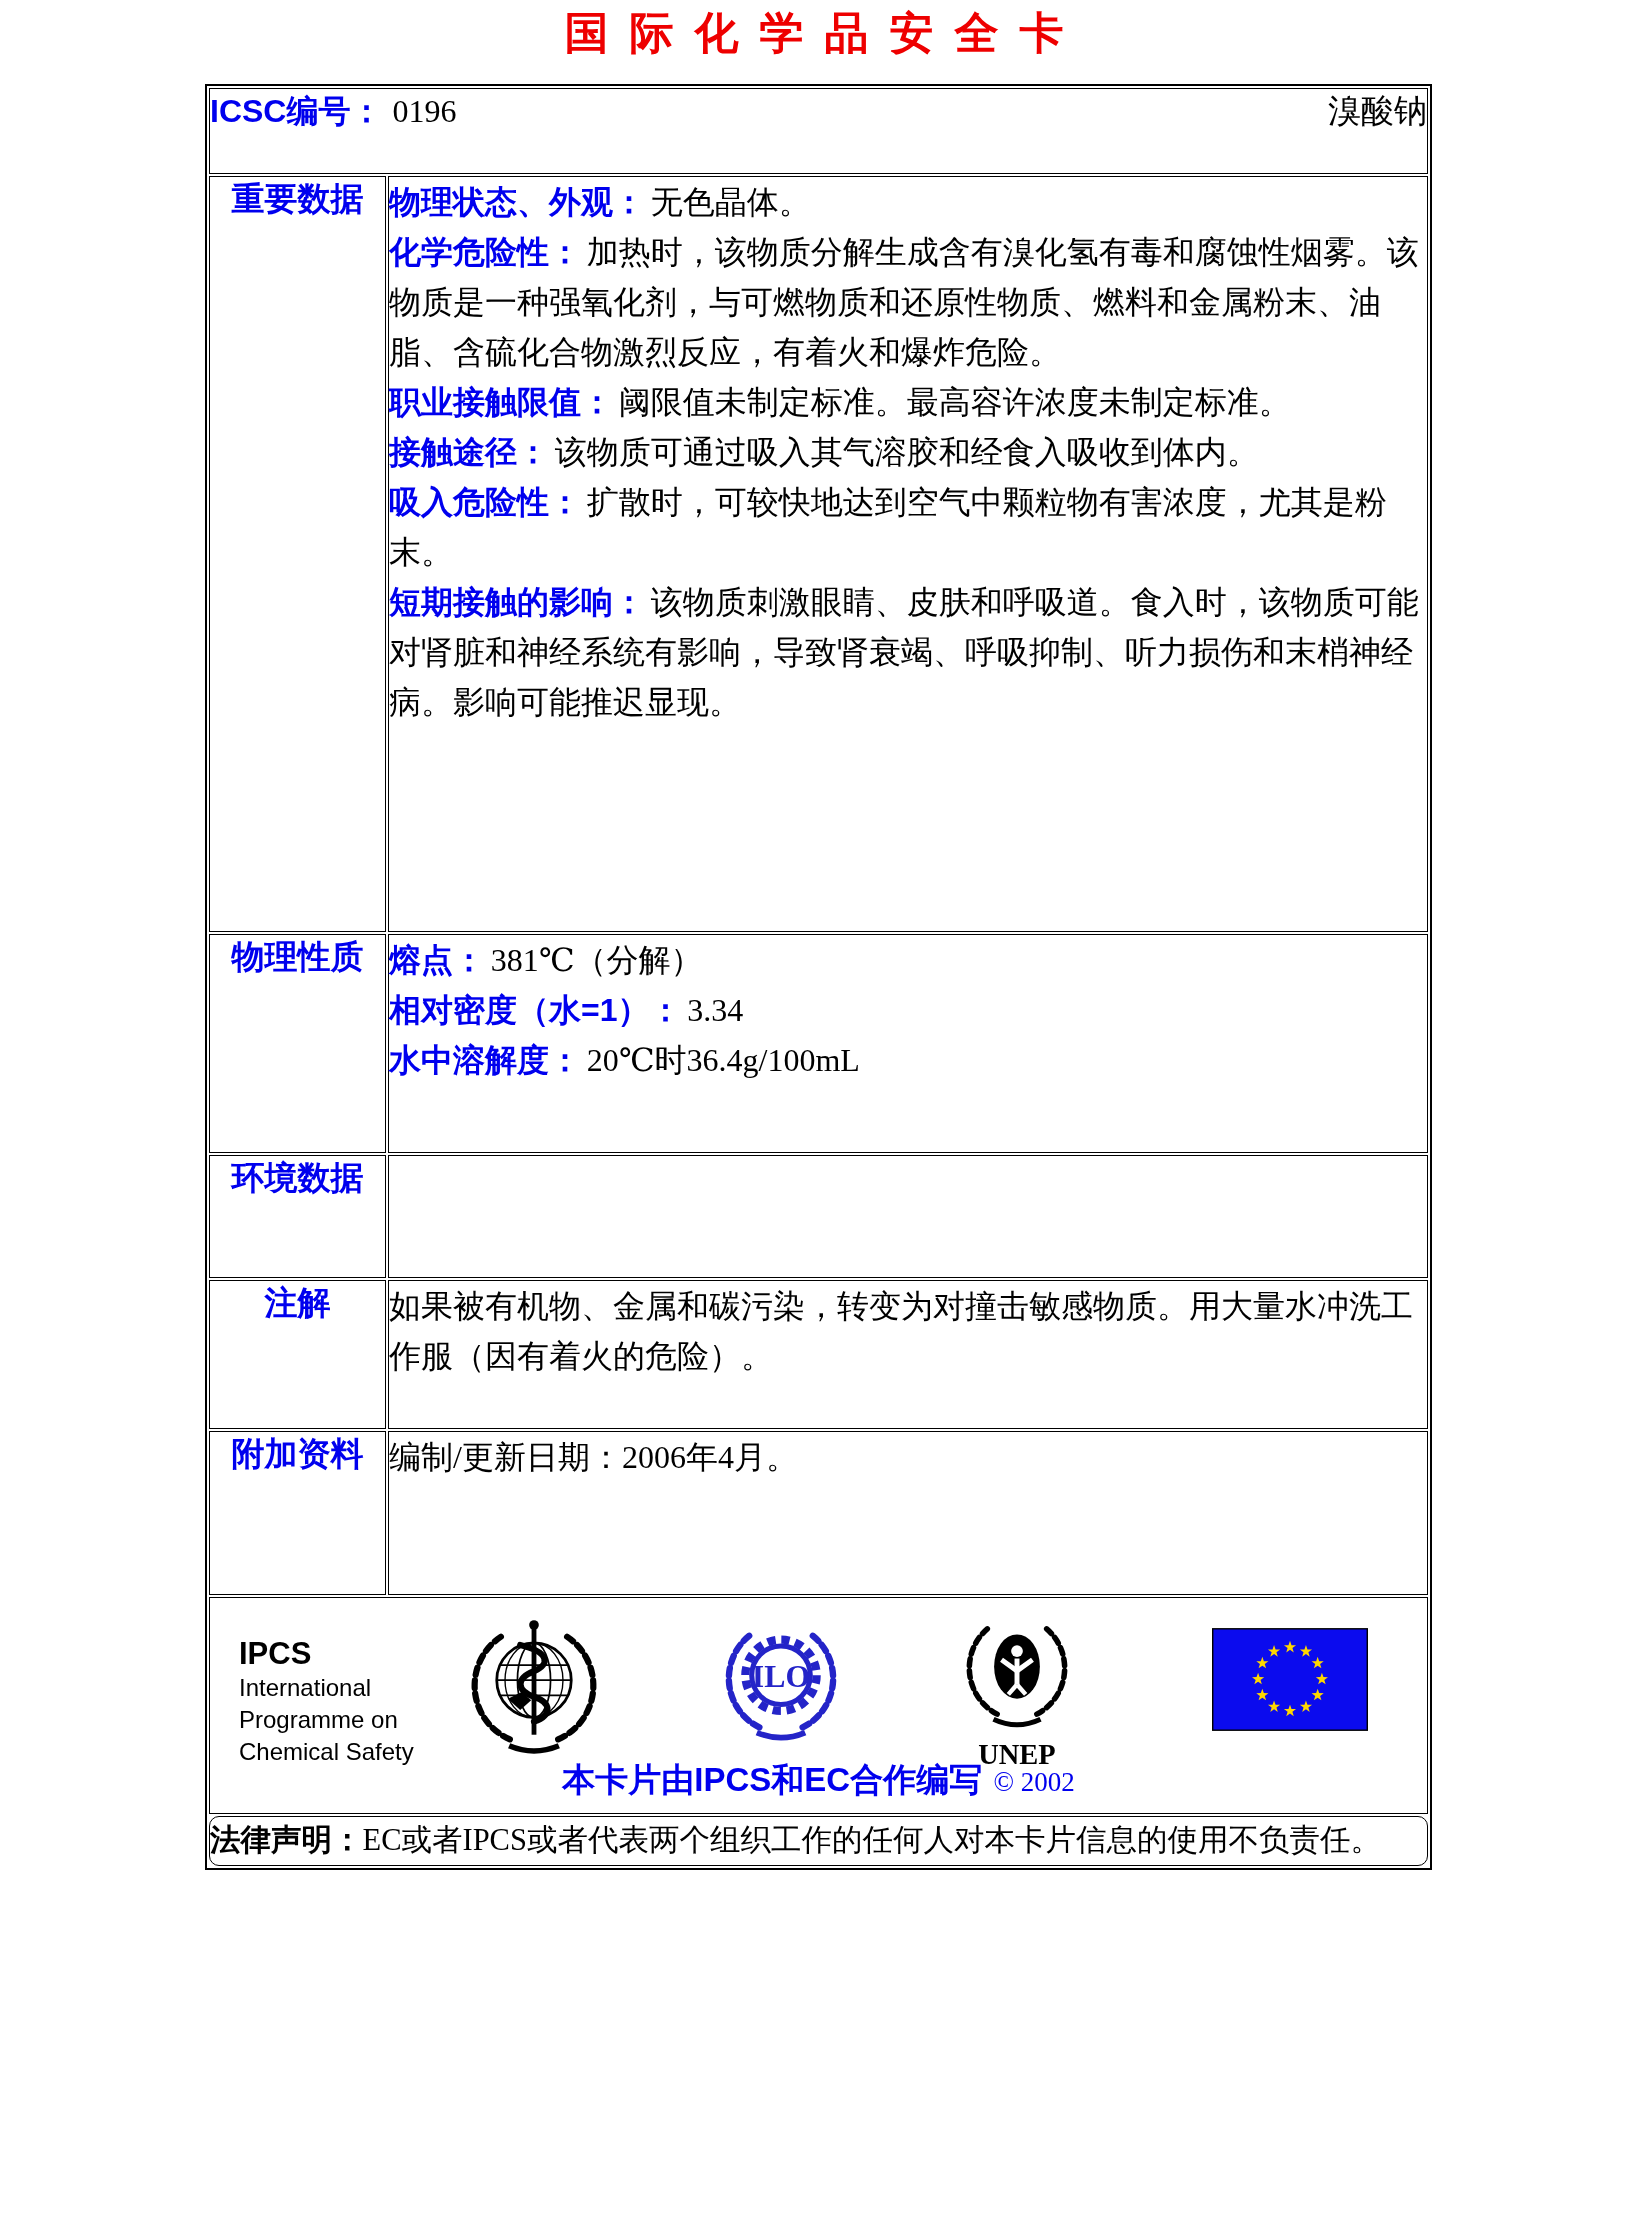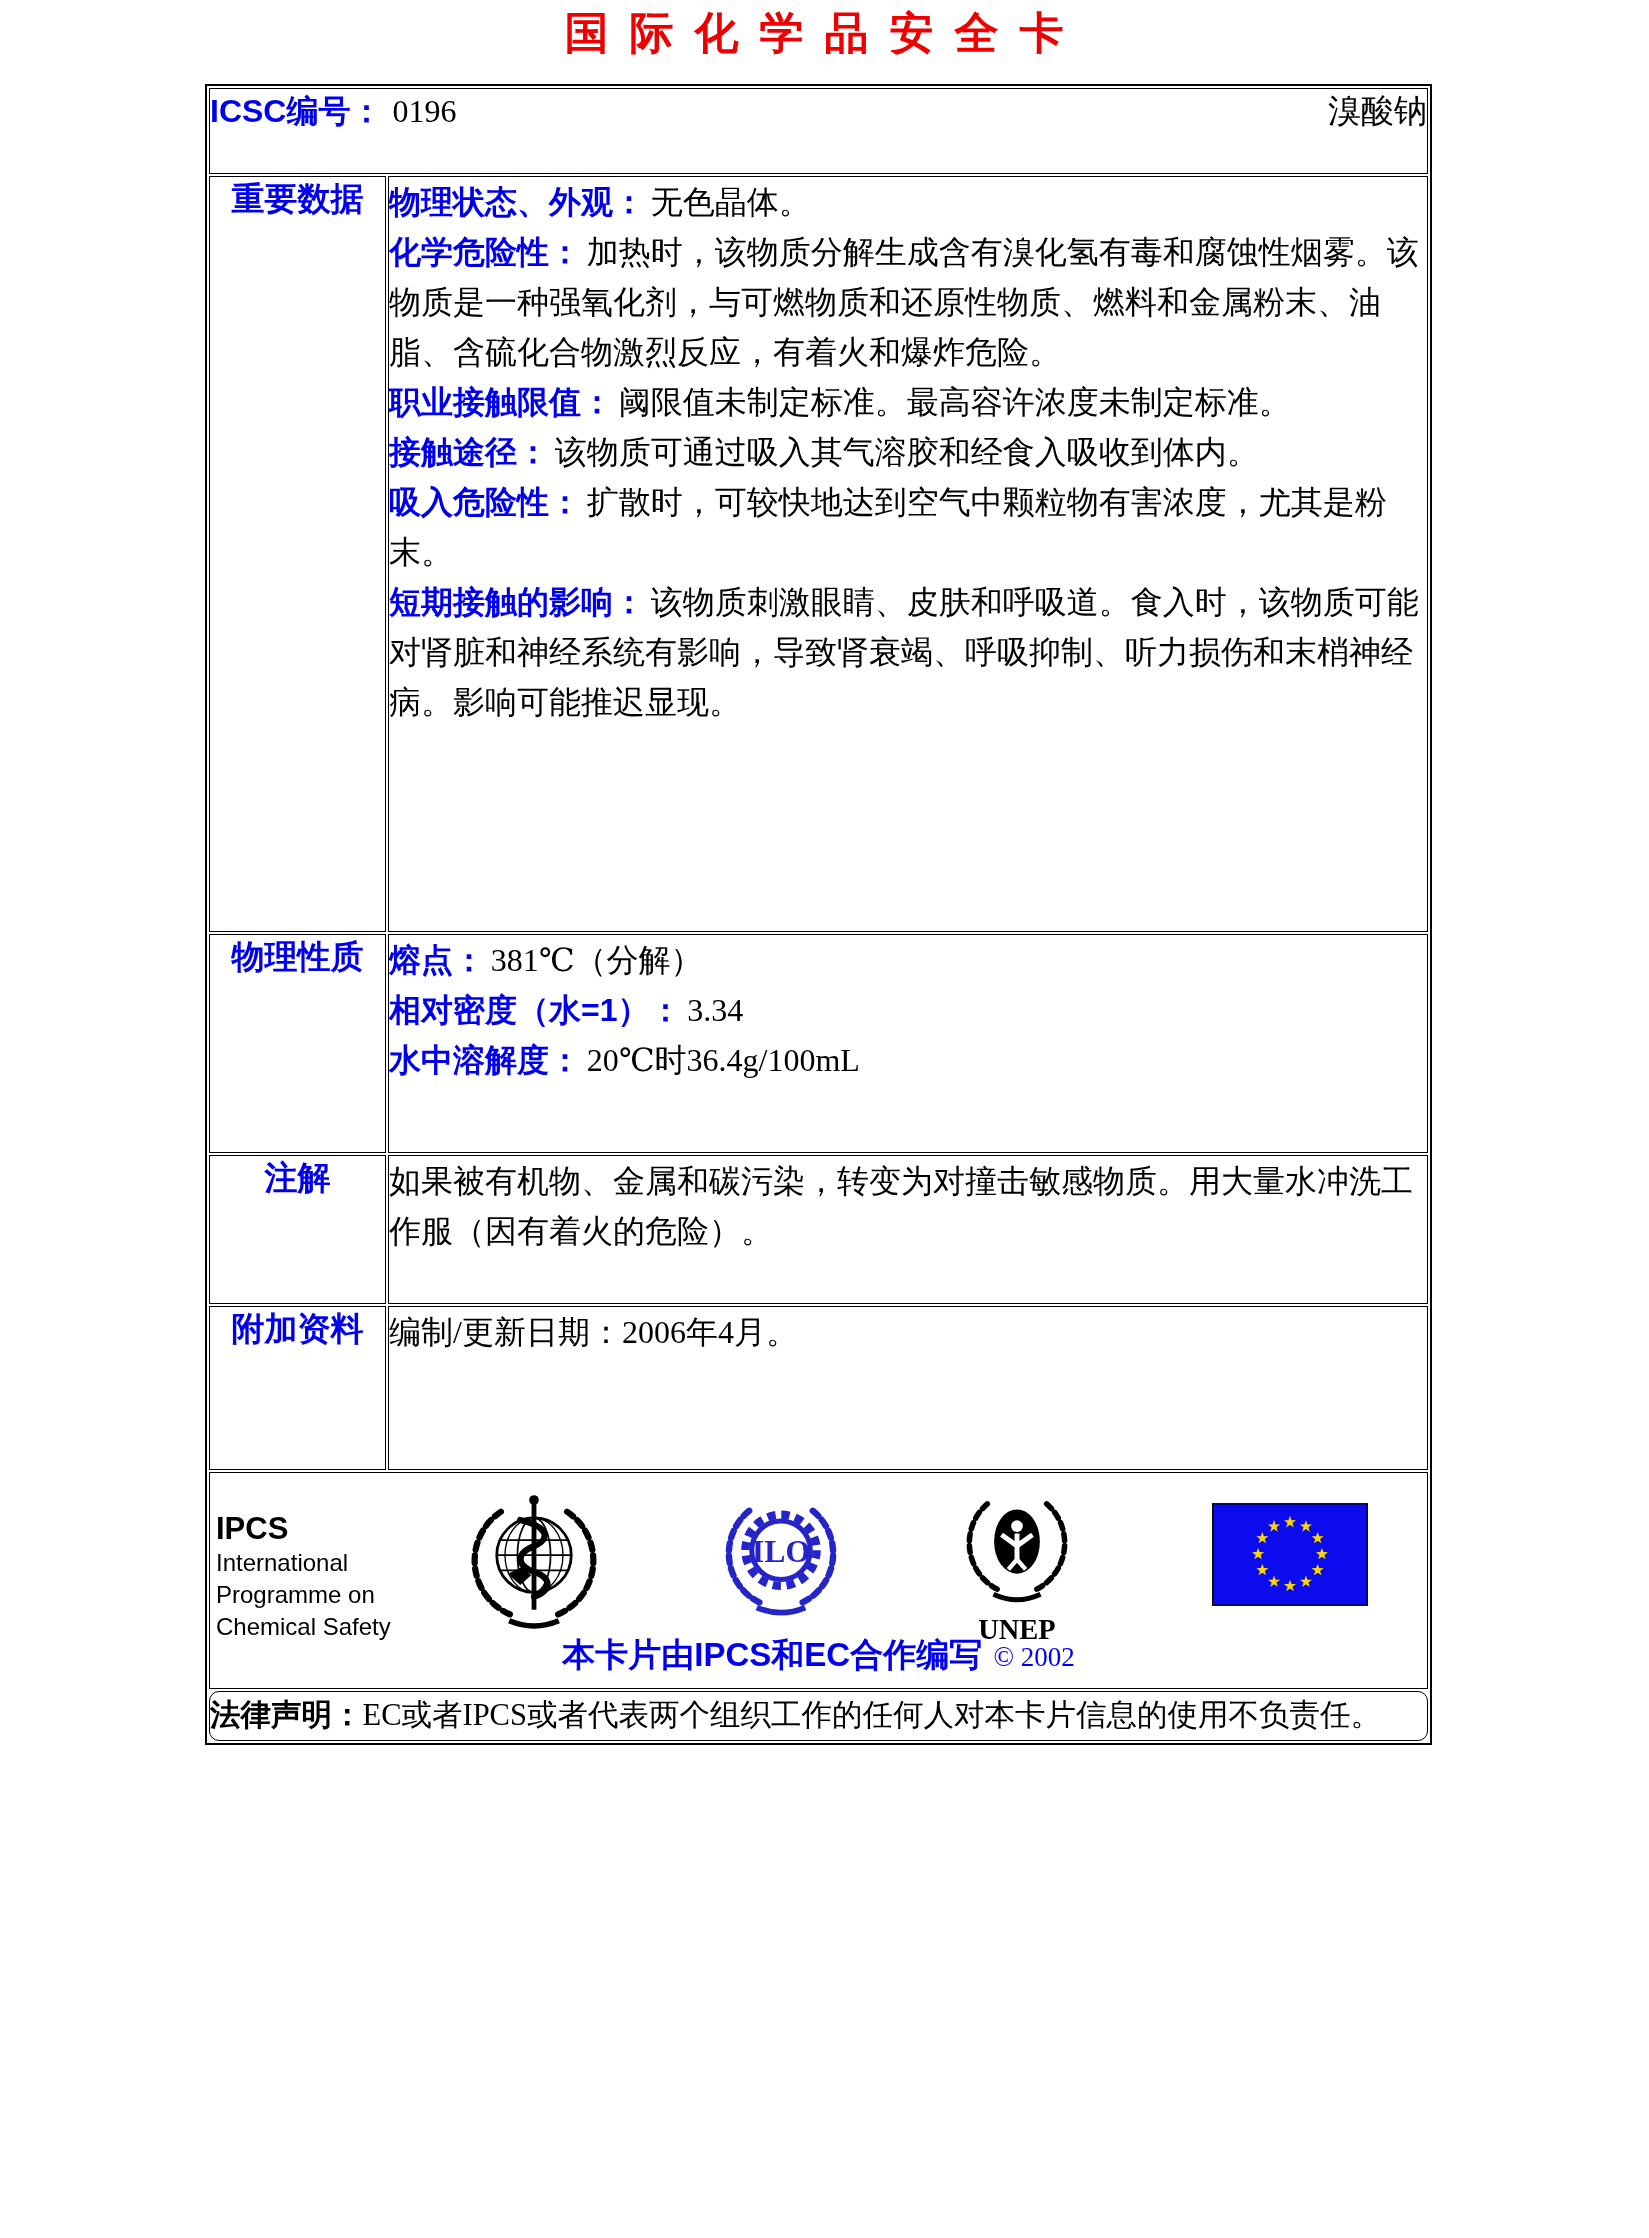--- a/index.html
+++ b/index.html
@@ -68,21 +68,21 @@
   .hdr-flex{display:flex;justify-content:space-between;align-items:center;}
   .hdr-left{font-size:32px;}
   .hdr-left .lbl{
     color:#0000ee;font-weight:bold;
     font-family:"Liberation Sans","DejaVu Sans",sans-serif;
     margin-right:10px;
   }
   .hdr-name{font-size:33px;color:#000;}
   td.logos-cell{position:relative;}
   .ipcs-block{
-    position:absolute;left:6px;top:37px;
+    position:absolute;left:29px;top:37px;
     font-family:"Liberation Sans","DejaVu Sans",sans-serif;
     text-align:left;
   }
   .ipcs-title{font-size:31px;font-weight:bold;line-height:37px;}
   .ipcs-line{font-size:24px;line-height:32px;}
   .logo{position:absolute;}
   .logo-who{left:255px;top:18.4px;}
   .logo-ilo{left:507px;top:20px;}
   .logo-unep{left:745px;top:15.6px;}
   .logo-eu{left:1002px;top:30px;}
@@ -147,20 +147,26 @@
       <td class="side" style="height:219px">
         <span class="side-label">物理性质</span>
       </td>
       <td class="content">
         <div class="item"><span class="lbl">熔点：</span><span class="val">381℃（分解）</span></div>
         <div class="item"><span class="lbl">相对密度（水=1）：</span><span class="val">3.34</span></div>
         <div class="item"><span class="lbl">水中溶解度：</span><span class="val">20℃时36.4g/100mL</span></div>
       </td>
     </tr>
 
+    <tr>
+      <td class="side" style="height:123px">
+        <span class="side-label">环境数据</span>
+      </td>
+      <td class="content"></td>
+    </tr>
 
     <tr>
       <td class="side" style="height:149px">
         <span class="side-label">注解</span>
       </td>
       <td class="content">
         <div class="item"><span class="val">如果被有机物、金属和碳污染，转变为对撞击敏感物质。用大量水冲洗工作服（因有着火的危险）。</span></div>
       </td>
     </tr>
 

